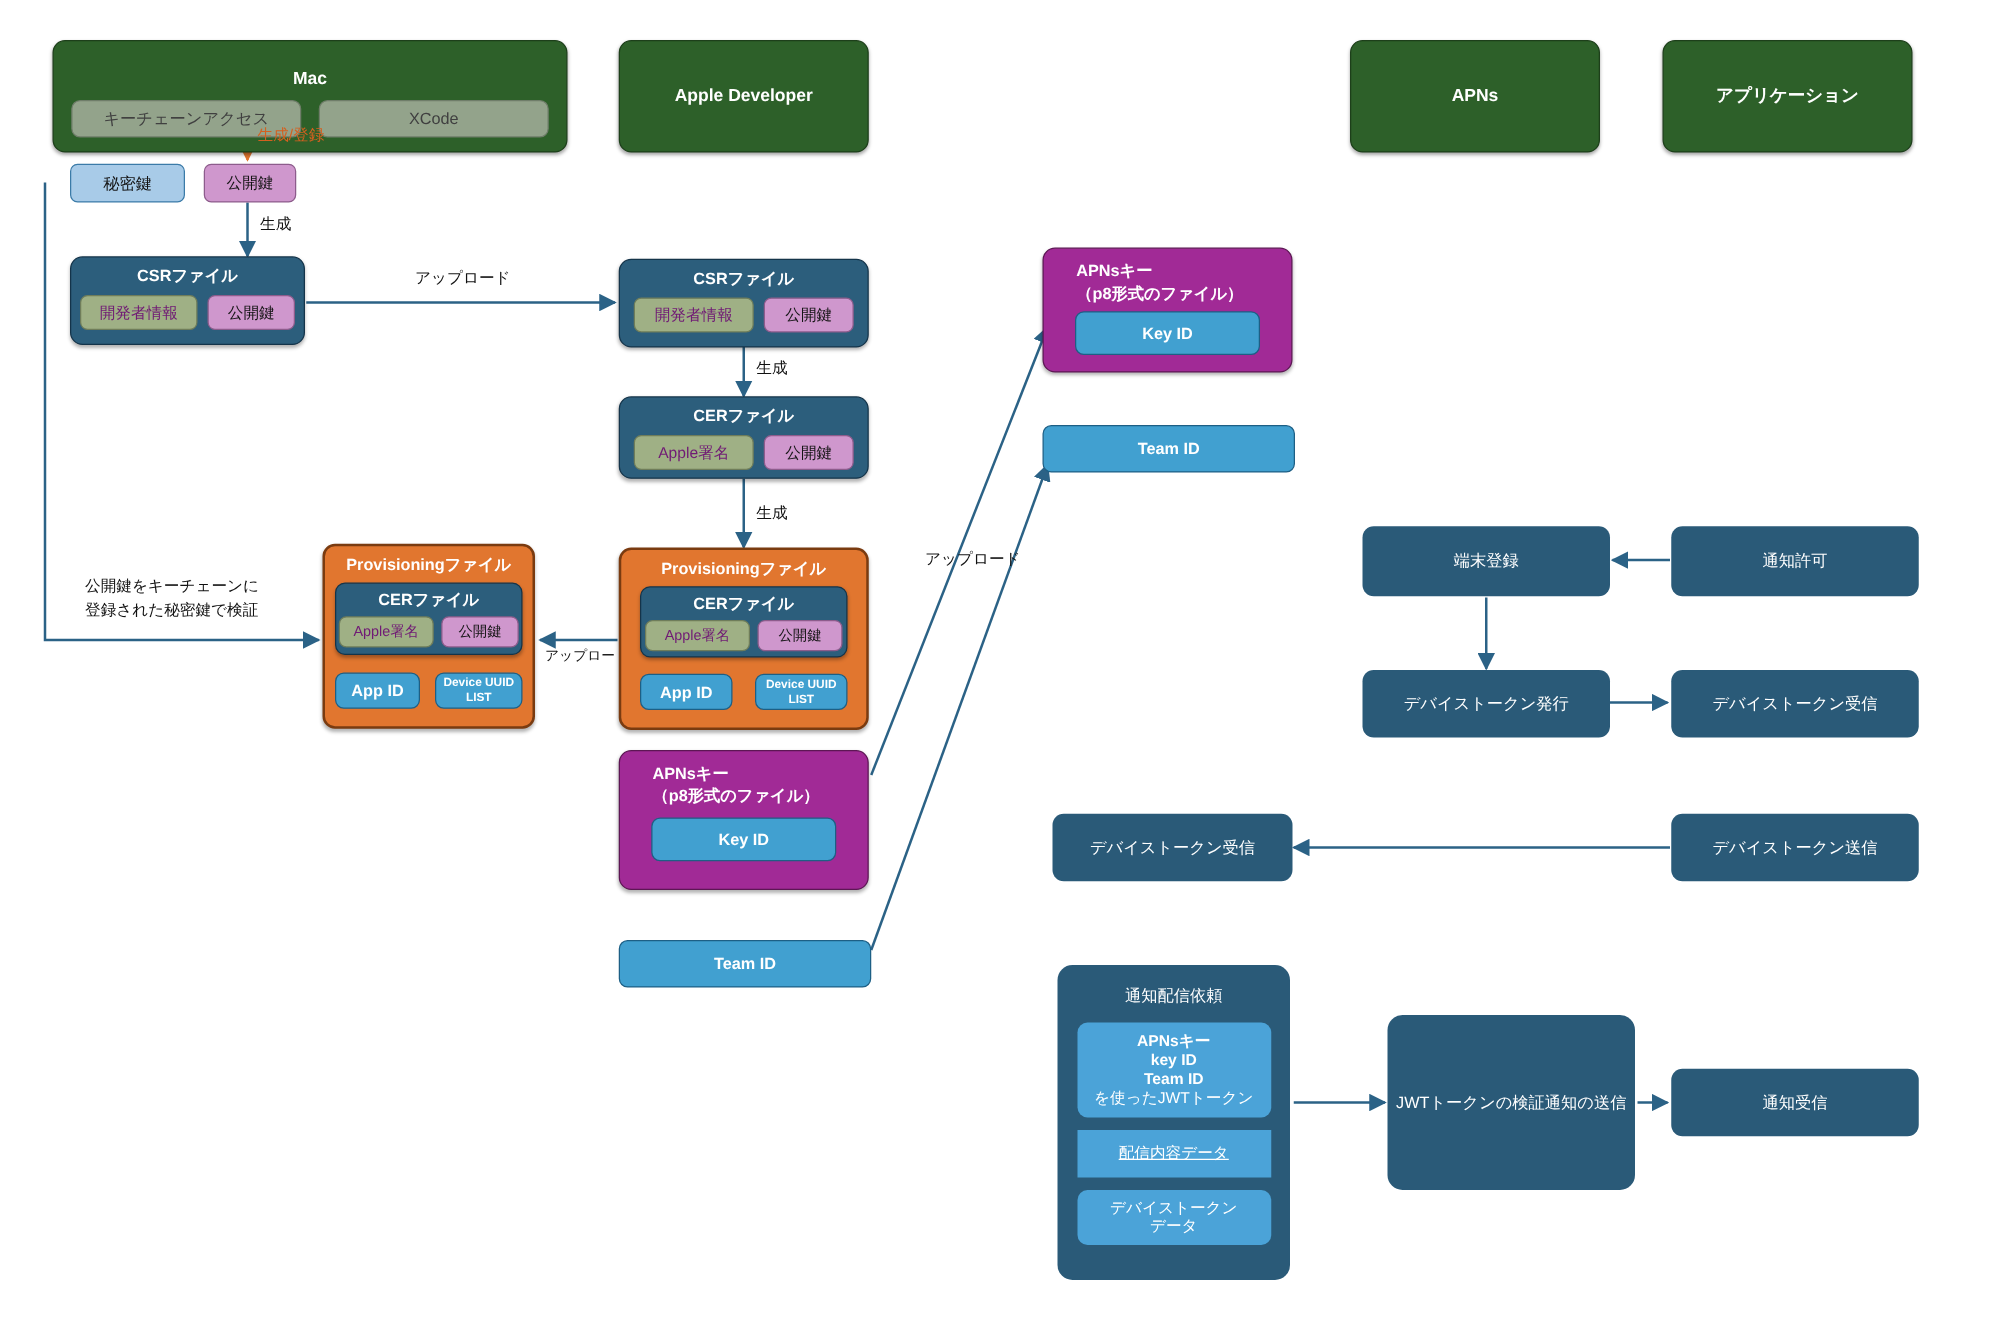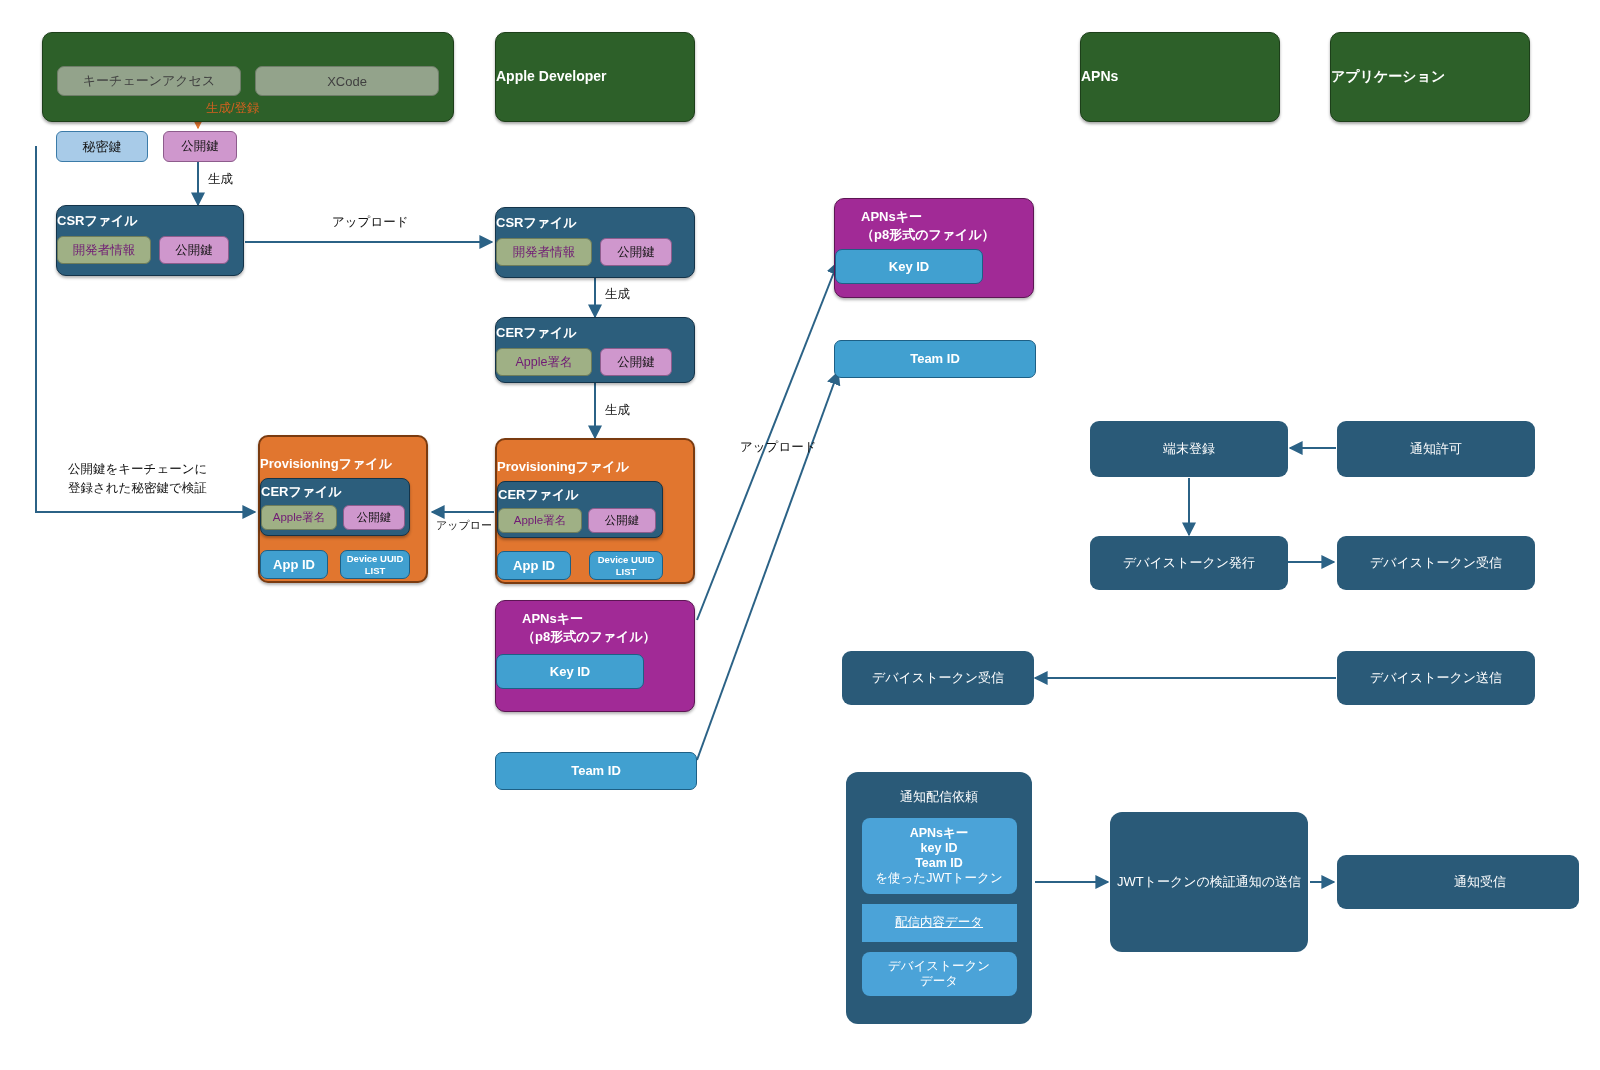--- a/index.html
+++ b/index.html
@@ -1,21 +1,21 @@
 <!DOCTYPE html>
 <html><head>
 <meta charset="utf-8">
 <style>
   html,body{margin:0;padding:0;background:#ffffff;}
   body{font-family:"Liberation Sans","DejaVu Sans",sans-serif;}
   #canvas{position:relative;width:1600px;height:1070px;background:#ffffff;overflow:hidden;}
   svg#wires{position:absolute;left:0;top:0;width:1600px;height:1070px;pointer-events:none;}
 
   .node{position:absolute;box-sizing:border-box;display:flex;flex-direction:column;
-        align-items:flex-start;border-radius:10px;}
+        align-items:center;border-radius:10px;}
   .ctr{justify-content:center;}
   .lbl{text-align:center;line-height:1.25;}
 
   
   .green{background:#2d6029;border:1px solid #1d3f1a;color:#ffffff;
          box-shadow:0 2px 3px rgba(0,0,0,.35);}
   .green .lbl{font-size:14px;font-weight:bold;}
 
   
   .chip-grey{background:#93a38b;border:1px solid #6f7d69;border-radius:7px;color:#404040;
@@ -49,21 +49,21 @@
             font-size:13px;display:flex;align-items:center;justify-content:center;}
 
   
   .magenta{background:#a12a96;border:1px solid #5d1654;color:#ffffff;
            box-shadow:0 2px 3px rgba(0,0,0,.3);}
   .magenta .title{font-size:13px;font-weight:bold;line-height:1.35;margin-top:9px;text-align:center;}
 
   
   .orange{background:#e1762f;border:2px solid #7a3b10;color:#ffffff;
           box-shadow:0 2px 3px rgba(0,0,0,.3);}
-  .orange .title{font-size:13px;font-weight:bold;margin-top:18px;}
+  .orange .title{font-size:13px;font-weight:bold;margin-top:6px;}
 
   .free{position:absolute;font-size:12.5px;color:#111111;line-height:1.5;text-align:left;}
   .orangetext{color:#d4601f;font-size:12.5px;}
   .tiny{font-size:11px;}
 </style>
 </head>
 <body>
 
 <div id="canvas">
 
@@ -104,20 +104,21 @@
 
       <path d="M1336,678 L1035,678" marker-end="url(#ah)"></path>
 
       <path d="M1035,882 L1108,882" marker-end="url(#ah)"></path>
 
       <path d="M1310,882 L1334,882" marker-end="url(#ah)"></path>
     </g>
   </svg>
 
   <div class="node green ctr" style="left:42px;top:32px;width:412px;height:90px;align-items:stretch;">
+    <div class="lbl" style="margin-top:10px;text-align:center;">Mac</div>
     <div style="display:flex;gap:14px;margin:8px 14px 0 14px;">
       <div class="chip-grey" style="flex:1;height:28px;">
         <span>キーチェーンアクセス</span>
       </div>
       <div class="chip-grey" style="flex:1;height:28px;">
         <span>XCode</span>
       </div>
     </div>
   </div>
 
@@ -308,17 +309,17 @@
   </div>
 
   <div class="proc" style="position:absolute;left:1337px;top:536px;width:198px;height:54px;">
     <span>デバイストークン受信</span>
   </div>
 
   <div class="proc" style="position:absolute;left:1337px;top:651px;width:198px;height:54px;">
     <span>デバイストークン送信</span>
   </div>
 
-  <div class="proc" style="position:absolute;left:1337px;top:855px;width:198px;height:54px;padding-left:44px;">
+  <div class="proc" style="position:absolute;left:1337px;top:855px;width:198px;height:54px;">
     <span>通知受信</span>
   </div>
 
 </div>
 
 </body></html>

